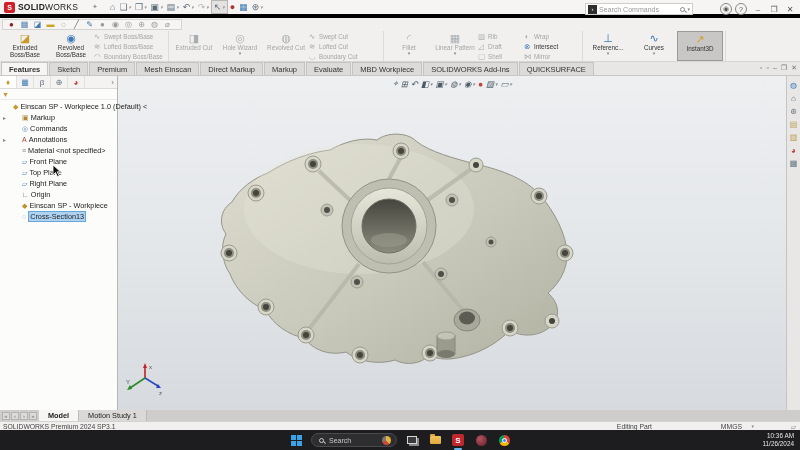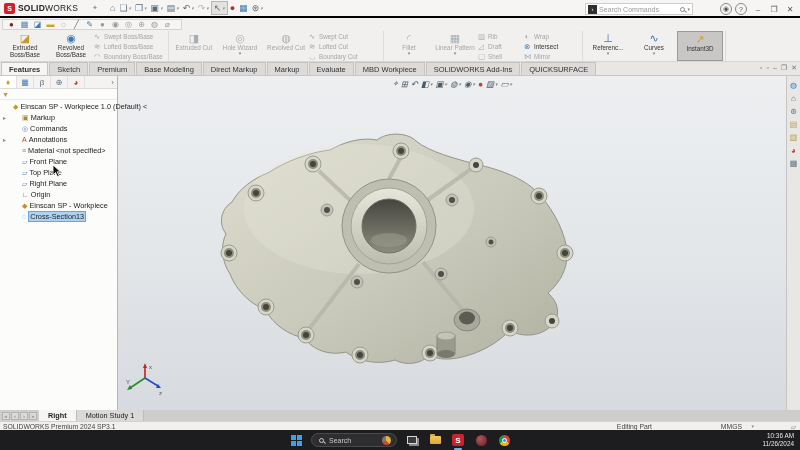--- a/index.html
+++ b/index.html
@@ -2,21 +2,21 @@
 <html><head>
 <meta charset="utf-8">
 <style>
   * { box-sizing: border-box; margin: 0; padding: 0; }
   html,body { width:800px; height:450px; overflow:hidden; }
   body { position:relative; font-family:"Liberation Sans", sans-serif; font-size:8px; color:#222; background:#fff; cursor:default; }
   .band { position:absolute; left:0; right:0; }
   .icon { display:inline-flex; align-items:center; justify-content:center; font-style:normal; }
 
   
-  #titlebar { top:0; height:20px; background:#f6f5f4; border-bottom:4px solid #000000; display:flex; align-items:center; }
+  #titlebar { top:0; height:20px; background:#f6f5f4; border-bottom:6px solid #000000; display:flex; align-items:center; }
   .sw-logo { width:11px; height:11px; margin:0 3px 0 4px; background:#d0202a; border-radius:2px; color:#fff; font-size:7px; font-weight:bold; display:flex; align-items:center; justify-content:center; }
   .appname { font-size:8.5px; letter-spacing:.2px; margin-right:10px; }
   .appname b { font-weight:bold; }
   .menus { display:flex; }
   .menu { padding:2px 6px; font-size:8px; color:#333; }
   .pin { color:#9a9a9a; font-size:7px; margin:0 4px; }
   .qaccess { display:flex; align-items:center; margin-left:6px; }
   .qa { display:flex; align-items:center; padding:1px 2px; color:#5a6b7a; font-size:9px; }
   .qa .dd { font-size:5px; color:#9a9a9a; margin-left:1px; }
   .qa.boxed { border:1px solid #b8b6b4; background:#e4e2e0; }
@@ -310,21 +310,21 @@
       <span class="ricon" style="color:#d8a020;">↗</span>
       <span class="rlabel">Instant3D</span>
     </div>
   </div>
 </div>
 
 <div id="tabbar" class="band">
   <div class="tab active">Features</div>
   <div class="tab">Sketch</div>
   <div class="tab">Premium</div>
-  <div class="tab">Base Modeling</div>
+  <div class="tab">Mesh Einscan</div>
   <div class="tab">Direct Markup</div>
   <div class="tab">Markup</div>
   <div class="tab">Evaluate</div>
   <div class="tab">MBD Workpiece</div>
   <div class="tab">SOLIDWORKS Add-Ins</div>
   <div class="tab">QUICKSURFACE</div>
   <div class="doc-ctrls">
     <span>▫</span>
     <span>▫</span>
     <span>–</span>
@@ -557,21 +557,21 @@
   </div>
 </div>
 
 <div id="modeltabs" class="band">
   <div class="mnav">
     <span>«</span>
     <span>‹</span>
     <span>›</span>
     <span>»</span>
   </div>
-  <div class="mtab active">Right</div>
+  <div class="mtab active">Model</div>
   <div class="mtab">Motion Study 1</div>
 </div>
 
 <div id="statusbar" class="band">
   <span class="left">SOLIDWORKS Premium 2024 SP3.1</span>
   <span class="editing">Editing Part</span>
   <span class="units">MMGS</span>
   <span class="udd">▾</span>
   <span class="tag">▱</span>
 </div>

